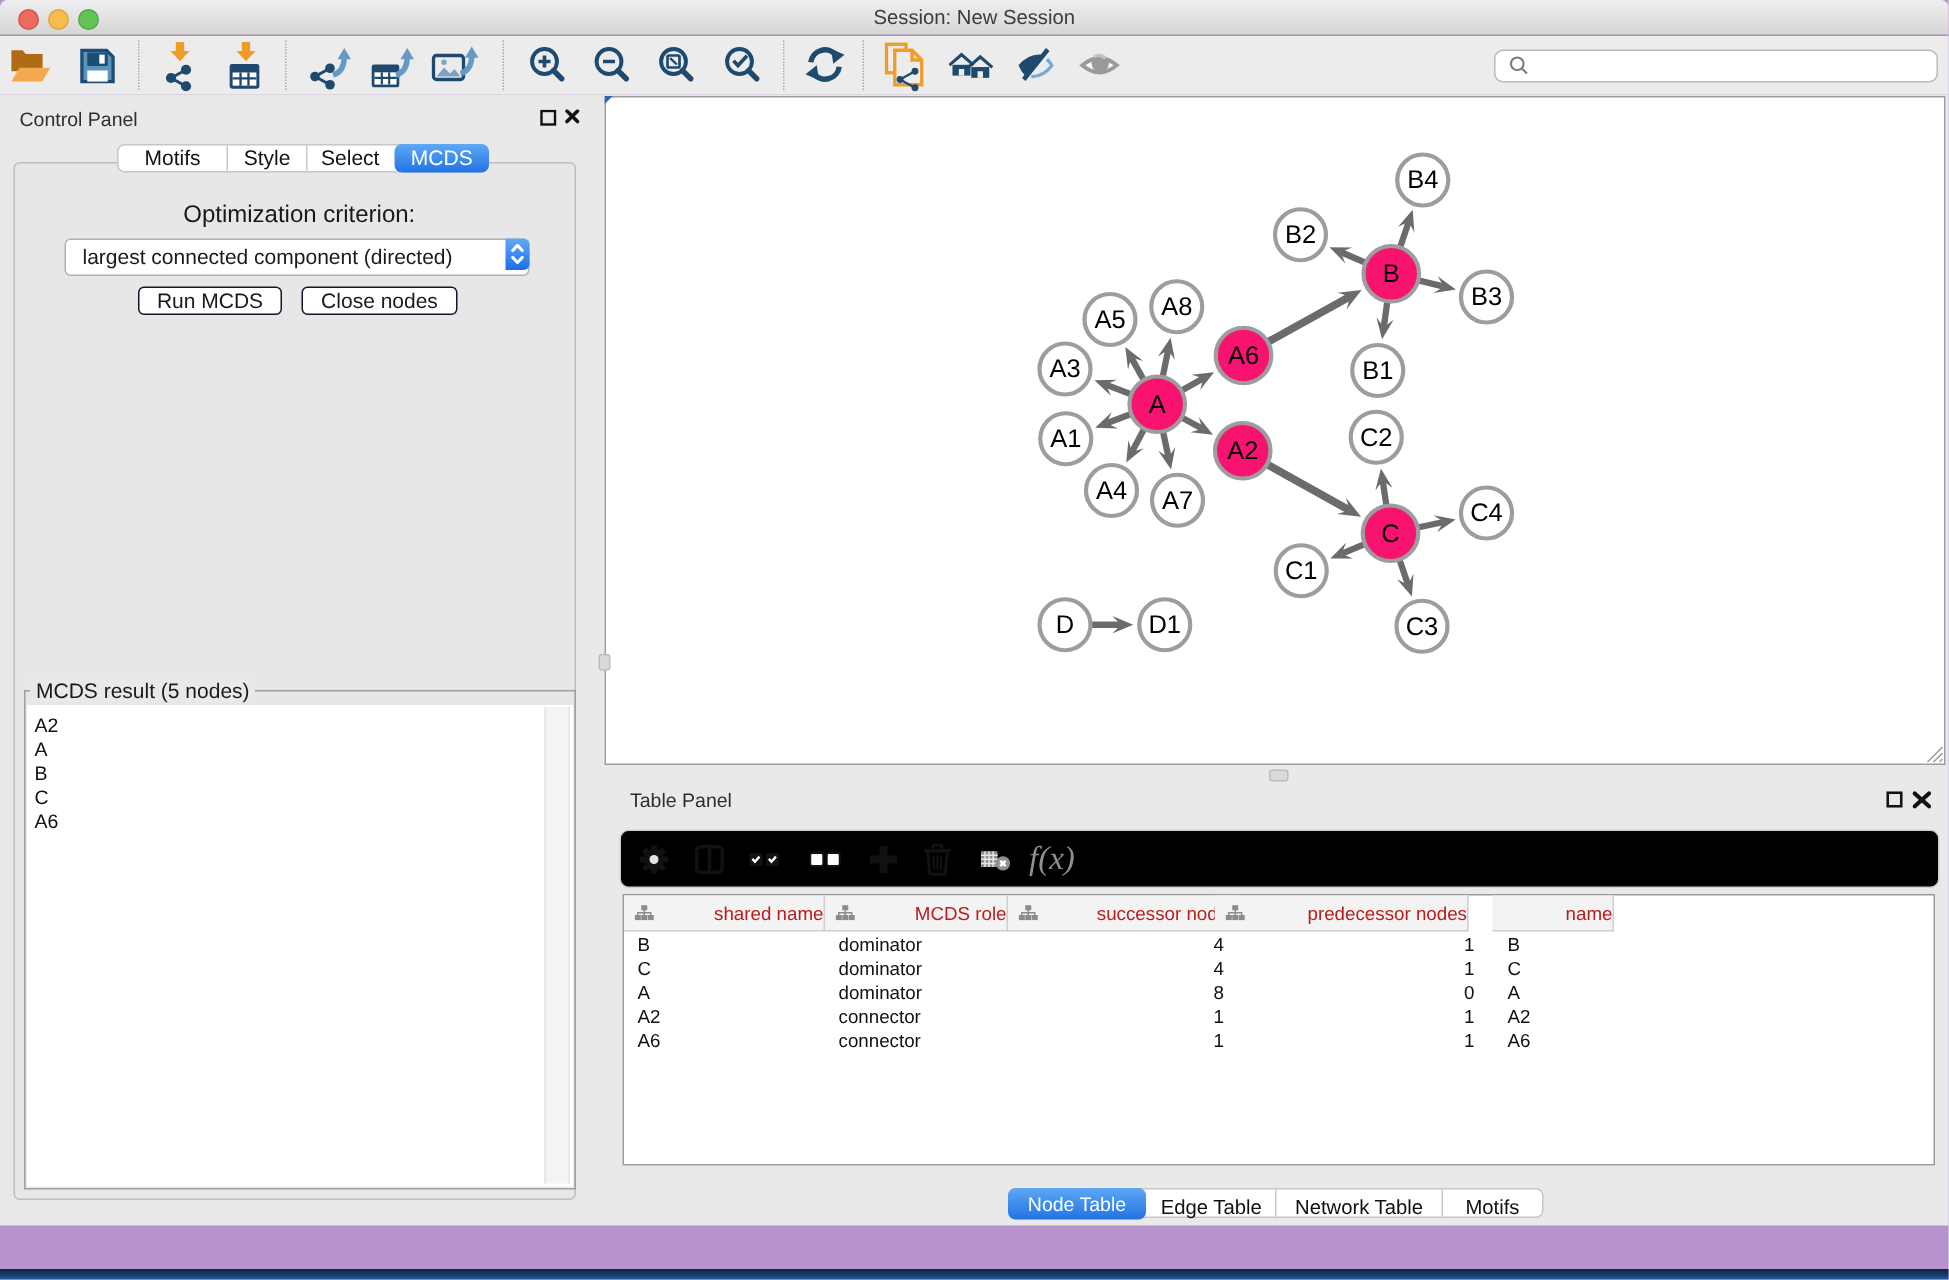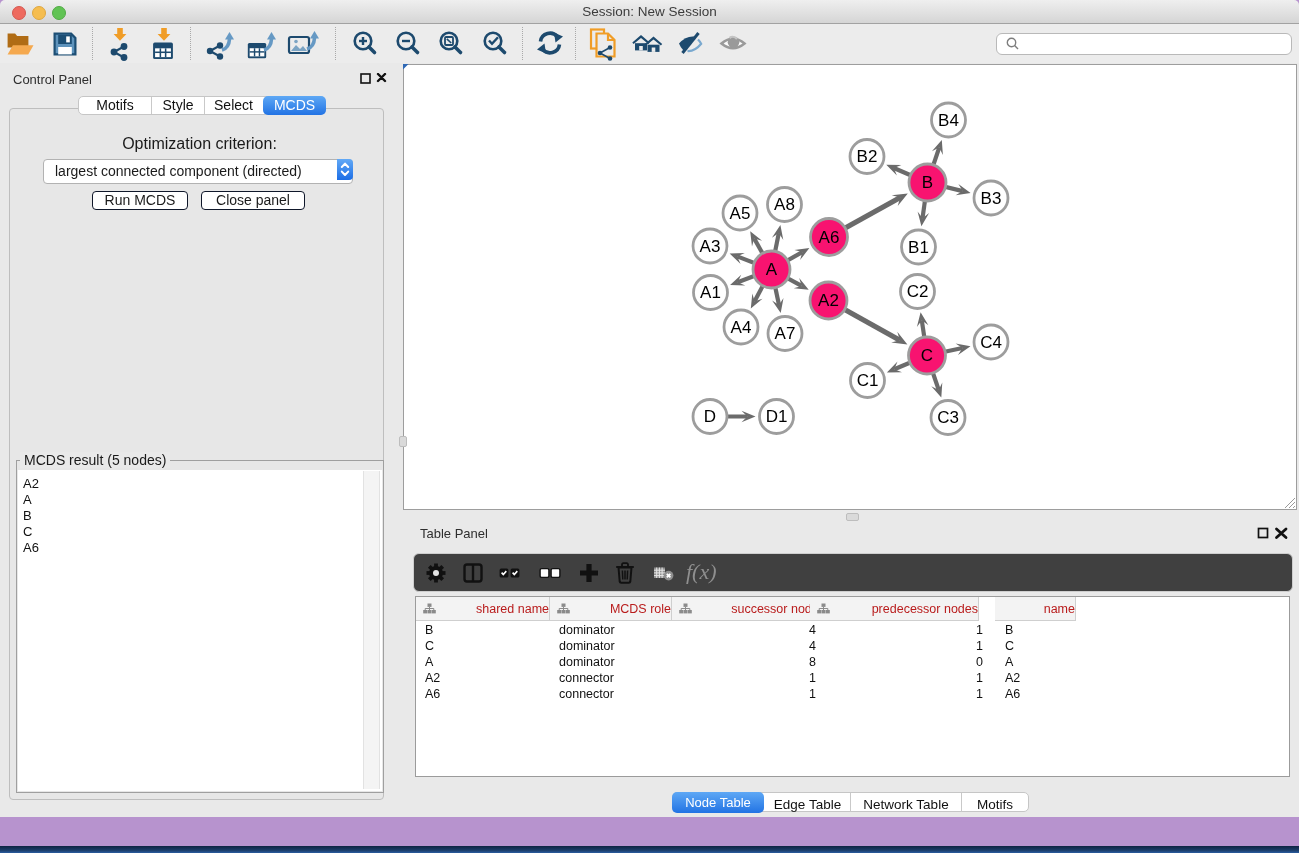--- a/index.html
+++ b/index.html
@@ -44,21 +44,21 @@
   .li{position:absolute;left:5px;font-size:13px;color:#111;}
   
   #iwin{position:absolute;left:403px;top:1px;width:894px;height:446px;background:#fff;
     border:1px solid #9d9d9d;box-sizing:border-box;}
   #ititle{position:absolute;left:0;top:0;width:100%;height:21px;
     background:linear-gradient(#f0f0f0,#d6d6d6);border-bottom:1px solid #aeaeae;box-sizing:border-box;}
   #ititle .txt{position:absolute;left:0;right:0;top:3px;text-align:center;font-size:14px;color:#222;}
   .tli{position:absolute;border-radius:50%;width:11px;height:11px;top:5px;}
   
   #tpanel{position:absolute;left:403px;top:459px;width:896px;height:293px;}
-  #tptools{position:absolute;left:10px;top:31px;width:880px;height:39px;background:#404040;
+  #tptools{position:absolute;left:10px;top:31px;width:880px;height:39px;background:#000000;
     border:1px solid #cecece;border-radius:6px;box-sizing:border-box;}
   #ttable{position:absolute;left:12px;top:74px;width:875px;height:181px;background:#fff;
     border:1px solid #9b9b9b;box-sizing:border-box;}
   .th{position:absolute;top:0;height:24px;background:#f3f3f3;border-right:1px solid #cfcfcf;
     border-bottom:1px solid #cfcfcf;box-sizing:border-box;}
   .th .lbl{position:absolute;top:5px;width:100%;text-align:right;font-size:12.5px;color:#b91c1c;}
   .td{position:absolute;font-size:12.5px;color:#111;}
   
   #btabs{position:absolute;left:269px;top:270px;width:357px;height:20px;background:#fff;
     border:1px solid #c6c6c6;border-radius:5px;box-sizing:border-box;}
@@ -249,21 +249,21 @@
     <div id="cpbox"></div>
     <div class="abs" id="optlabel">Optimization criterion:</div>
     <div id="dd">
         <span class="txt">largest connected component (directed)</span>
       <div id="ddbtn"><svg width="16" height="21">
             <path d="M4.8,8 l3.2,-3.4 l3.2,3.4" fill="none" stroke="#fff" stroke-width="2" stroke-linecap="round" stroke-linejoin="round"></path>
             <path d="M4.8,12.6 l3.2,3.4 l3.2,-3.4" fill="none" stroke="#fff" stroke-width="2" stroke-linecap="round" stroke-linejoin="round"></path>
           </svg></div>
     </div>
     <div class="btn" style="left:92px;top:128px;width:96px;">Run MCDS</div>
-    <div class="btn" style="left:201px;top:128px;width:104px;">Close panel</div>
+    <div class="btn" style="left:201px;top:128px;width:104px;">Close nodes</div>
     <div id="fieldset">
       <div id="legend">MCDS result (5 nodes)</div>
       <div id="mlist">
         <div class="li" style="top:6px">A2</div>
         <div class="li" style="top:22px">A</div>
         <div class="li" style="top:38px">B</div>
         <div class="li" style="top:54px">C</div>
         <div class="li" style="top:70px">A6</div>
         <div id="mtrack"></div>
       </div>

